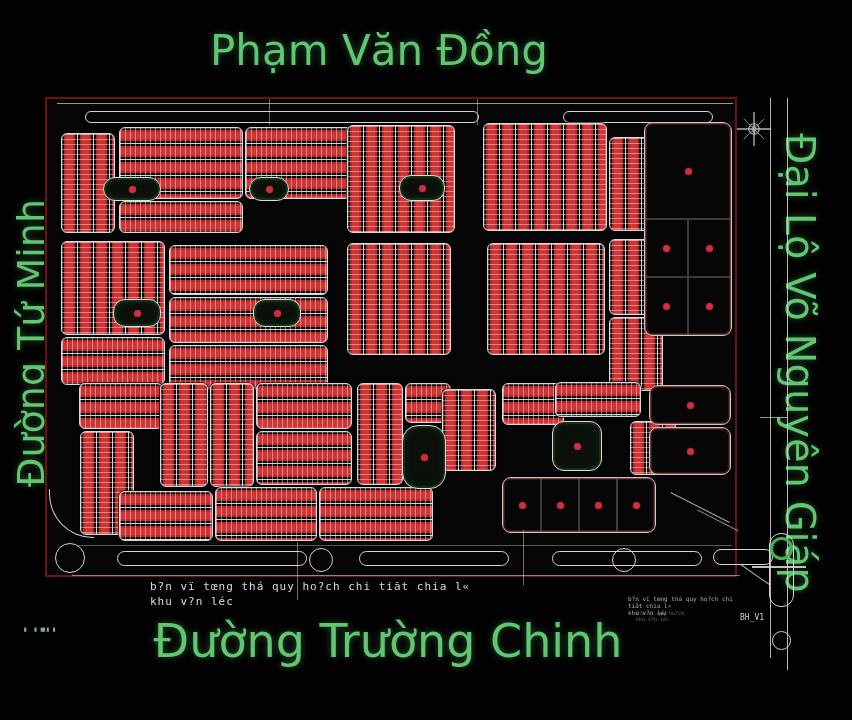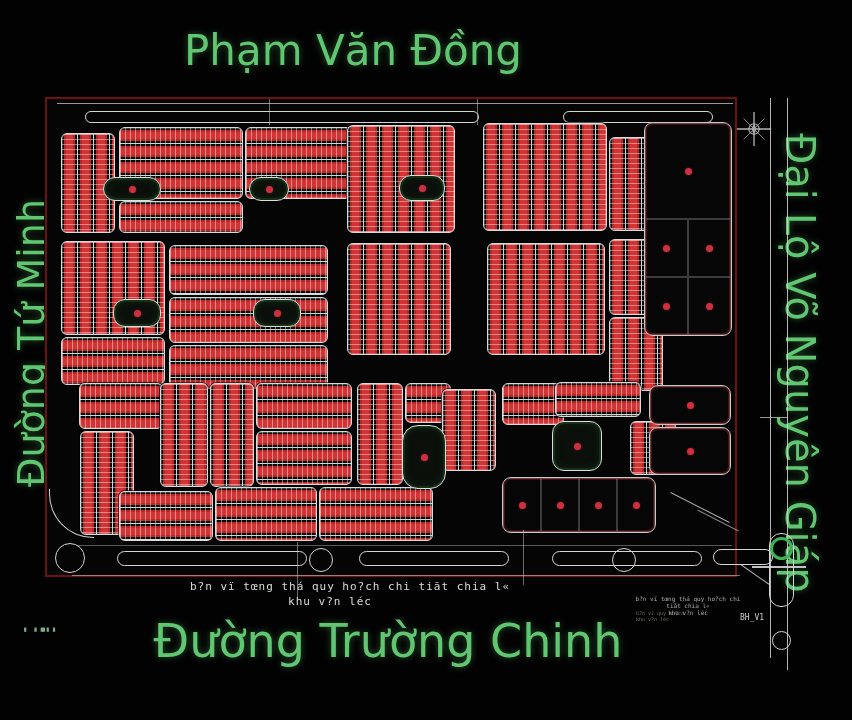--- a/index.html
+++ b/index.html
@@ -1,20 +1,20 @@
 <!DOCTYPE html>
 <html><head>
 <meta charset="utf-8">
 <style>
   html,body{margin:0;padding:0;background:#000;}
   #stage{position:relative;width:852px;height:720px;background:#020202;overflow:hidden;
          font-family:"DejaVu Sans",sans-serif;}
   .lbl{position:absolute;color:#60c672;text-shadow:0 0 7px rgba(96,198,114,.45);
        white-space:nowrap;text-align:center;}
-  .lbl-top{left:138px;top:26px;width:430px;font-size:42px;}
+  .lbl-top{left:164px;top:26px;width:430px;font-size:42px;}
   .lbl-bottom{left:118px;top:614px;width:540px;font-size:46px;text-align:center;}
   .lbl-left{left:-118px;top:320px;width:300px;height:46px;font-size:38px;transform:rotate(-90deg);}
   .lbl-right{left:560px;top:340px;width:480px;height:46px;font-size:40px;transform:rotate(90deg);}
   
   #plan{position:absolute;left:45px;top:97px;width:692px;height:480px;
         border:2px solid #6d1212;background:#050505;box-sizing:border-box;}
   .blk{position:absolute;border:1px solid #d9d9d9;border-radius:6px;
        box-shadow:inset 0 0 0 1px rgba(255,255,255,.22),0 0 0 1px rgba(0,0,0,.6);}
   .blk.h{background:
      repeating-linear-gradient(90deg,rgba(240,240,240,.45) 0 1px,rgba(0,0,0,0) 1px 5px),
@@ -30,21 +30,21 @@
   .prow{display:flex;flex:1;}
   .pcell{flex:1;border:1px solid rgba(200,200,200,.28);display:flex;align-items:center;justify-content:center;}
   .dot{width:7px;height:7px;border-radius:50%;background:#cf2f3f;box-shadow:0 0 3px #e0445555;}
   .median{position:absolute;border:1px solid #d5d5d5;border-radius:8px;}
   .circ{position:absolute;border:1px solid #d5d5d5;border-radius:50%;}
   .wline{position:absolute;background:#d5d5d5;}
   .arc{position:absolute;border-left:1px solid #cfcfcf;border-bottom:1px solid #cfcfcf;
        border-bottom-left-radius:44px;background:transparent !important;}
   .ring{position:absolute;border-radius:50%;}
   .ustad{position:absolute;border:1px solid #d5d5d5;border-radius:12px;}
-  .cap{position:absolute;color:#d8ded8;font-family:"DejaVu Sans Mono",monospace;text-align:center;}
+  .cap{position:absolute;color:#d8ded8;font-family:"DejaVu Sans Mono",monospace;}
   .cap1{left:150px;top:580px;width:400px;font-size:11px;letter-spacing:1px;}
   .cap2{left:150px;top:595px;width:360px;font-size:11px;letter-spacing:1px;}
   .tb1{left:628px;top:595px;width:120px;font-size:6px;line-height:7px;color:#c2cac2;opacity:.85;}
   .tb2{left:636px;top:610px;width:70px;font-size:5px;line-height:6px;color:#87917f;opacity:.8;text-align:left;}
   .code{left:740px;top:613px;width:50px;font-size:8px;color:#c8cfc8;text-align:left;}
   .blmarks{left:22px;top:624px;width:80px;font-size:7px;color:#9fd8b0;opacity:.8;letter-spacing:2px;text-align:left;}
   #compass{position:absolute;left:735px;top:110px;width:38px;height:38px;opacity:.9;}
 </style>
 </head>
 <body>

